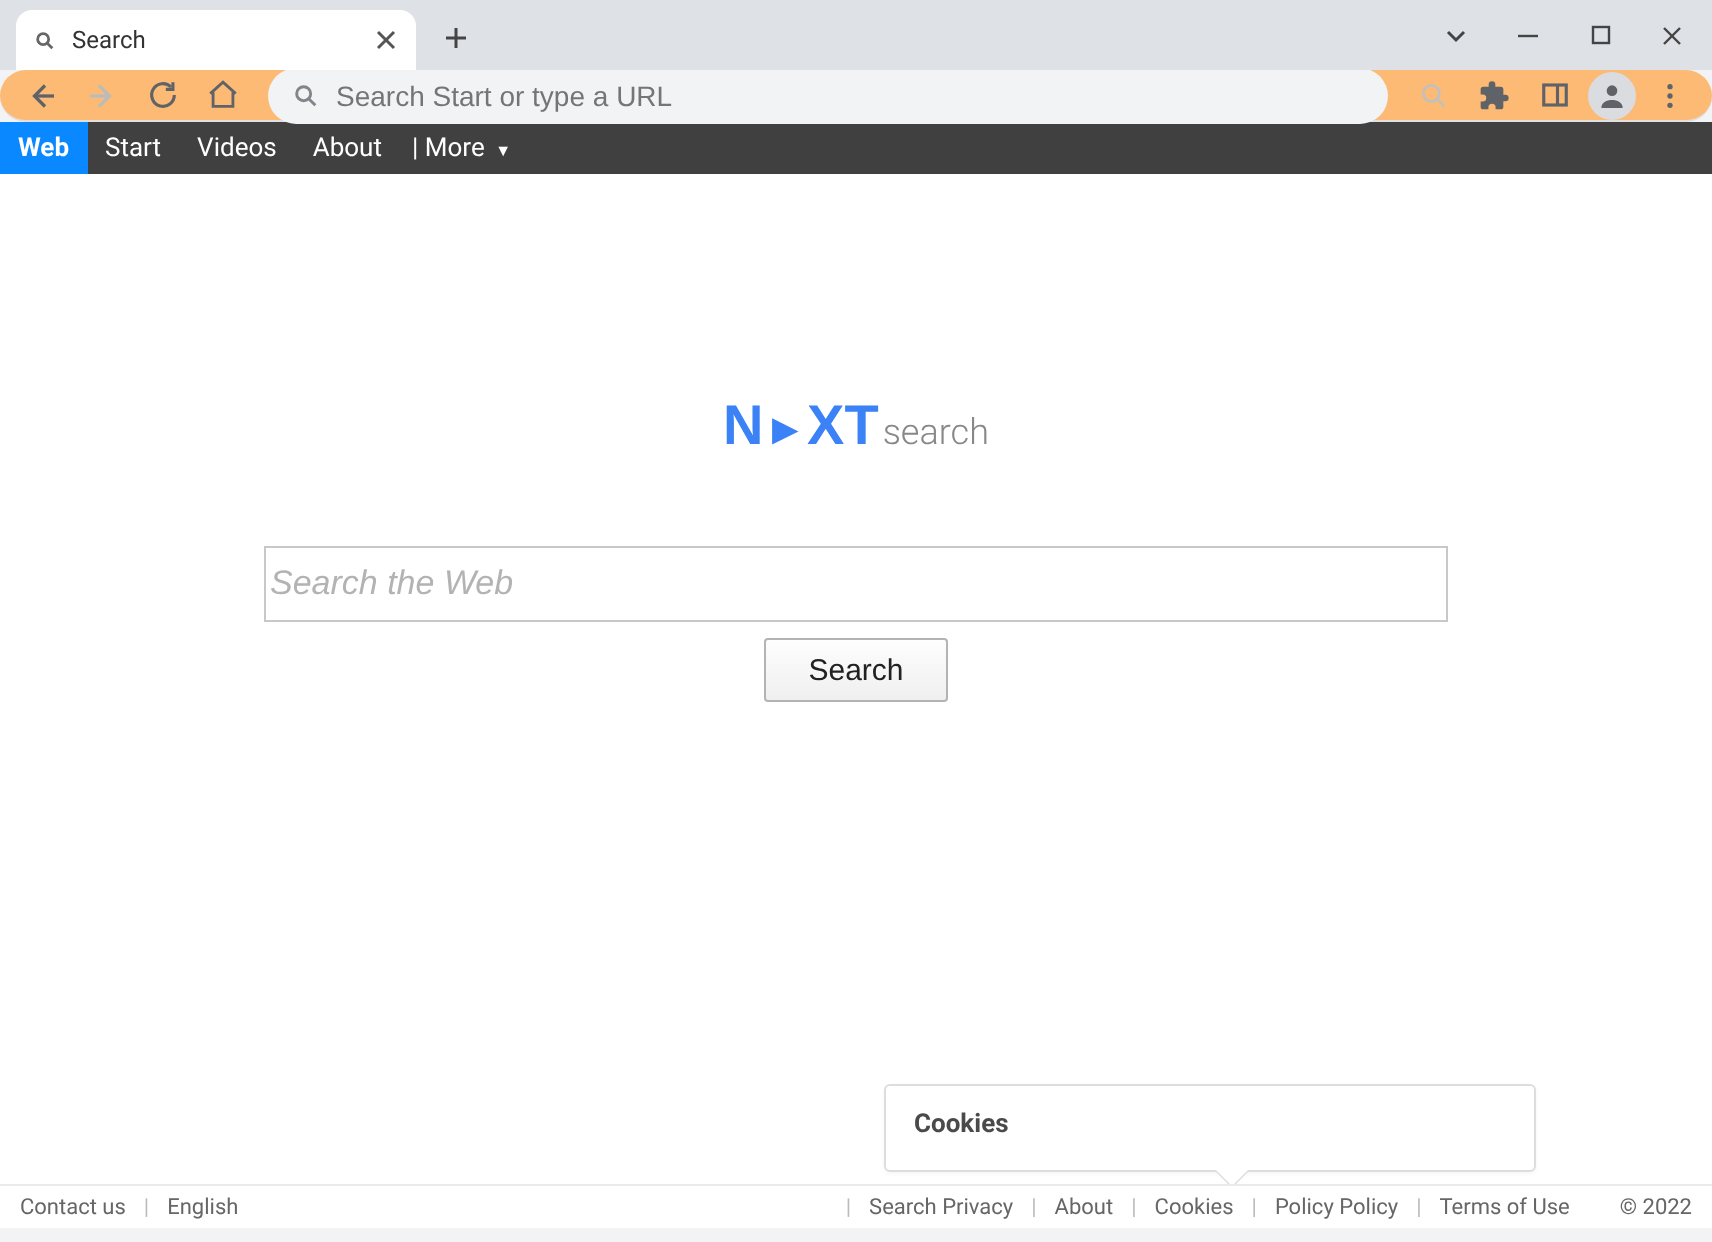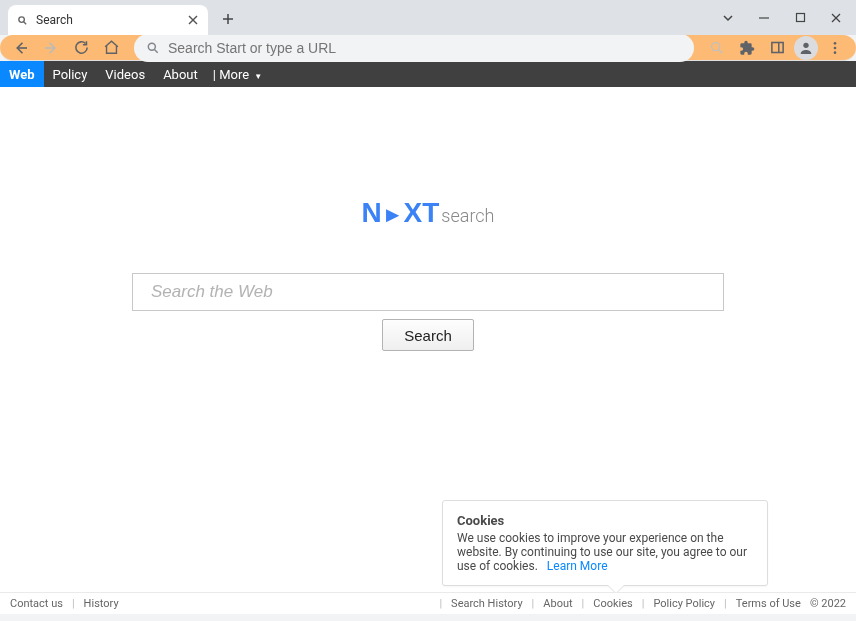--- a/index.html
+++ b/index.html
@@ -154,21 +154,21 @@
   }
   .search-row {
     margin-top:44px;
     display:flex;flex-direction:column;align-items:center;
   }
   .search-box {
     width:592px;
     height:38px;
     border:1px solid #c8c8c8;
     background:#fff;
-    padding:0 18px;
+    padding:0 2px;
     font-size:17px;
     color:#333;
     outline:none;
     font-style:italic;
   }
   .search-box::placeholder {
     color:#b3b3b3;
     font-style:italic;
   }
   .search-btn {
@@ -344,21 +344,21 @@
           <circle cx="12" cy="5" r="2"></circle>
           <circle cx="12" cy="12" r="2"></circle>
           <circle cx="12" cy="19" r="2"></circle>
         </svg>
     </div>
   </div>
 </div>
 
 <div class="se-nav">
   <div class="item active">Web</div>
-  <div class="item">Policy</div>
+  <div class="item">Start</div>
   <div class="item">Videos</div>
   <div class="item">About</div>
   <div class="more">
     <span>|</span>
     <span>More</span>
     <span class="caret">▼</span>
   </div>
 </div>
 
 <div class="content">
@@ -369,39 +369,35 @@
     <span class="search-word">search</span>
   </div>
 
   <div class="search-row">
     <input class="search-box" type="text" placeholder="Search the Web" style="">
     <button class="search-btn">Search</button>
   </div>
 
   <div class="cookie-popup">
     <div class="cp-title">Cookies</div>
-    <div class="cp-text">
-      <span>We use cookies to improve your experience on the website. By continuing to use our site, you agree to our use of cookies.</span>
-      <a href="#">Learn More</a>
-    </div>
   </div>
 
   <div class="footer">
     <div class="left">
       <a>Contact us</a>
       <span class="sep">|</span>
-      <a>History</a>
+      <a>English</a>
     </div>
     <div class="right">
       <span class="sep">|</span>
-      <a>Search History</a>
+      <a>Search Privacy</a>
       <span class="sep">|</span>
       <a>About</a>
       <span class="sep">|</span>
       <a>Cookies</a>
       <span class="sep">|</span>
       <a>Policy Policy</a>
       <span class="sep">|</span>
       <a>Terms of Use</a>
-      <span style="margin-left:4px">© 2022</span>
+      <span style="margin-left:20px">© 2022</span>
     </div>
   </div>
 </div>
 
 </body></html>

